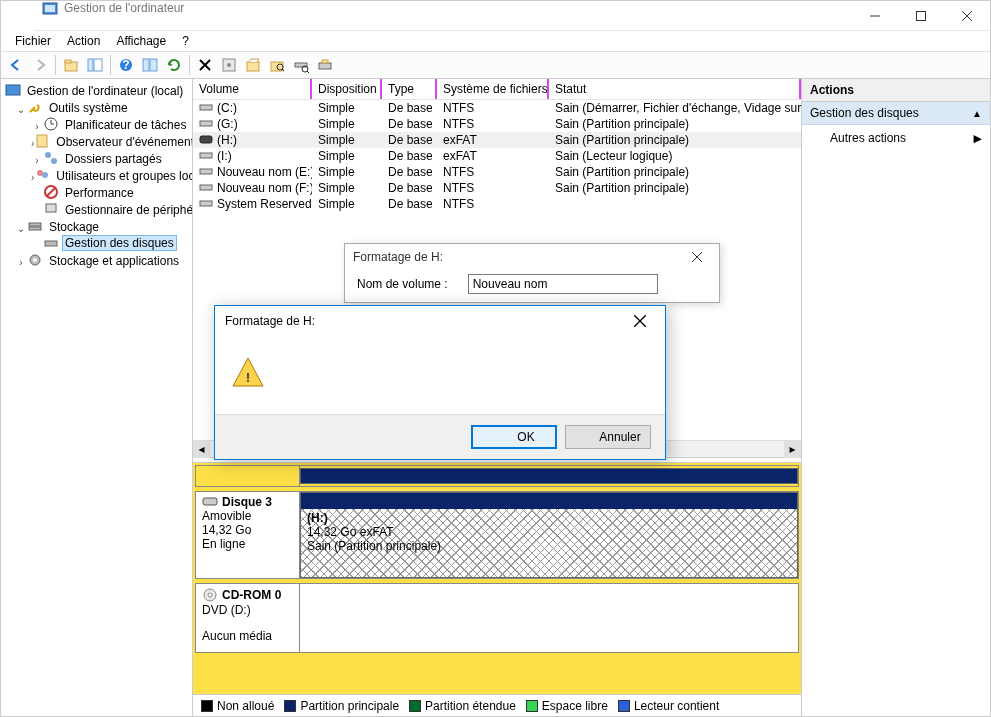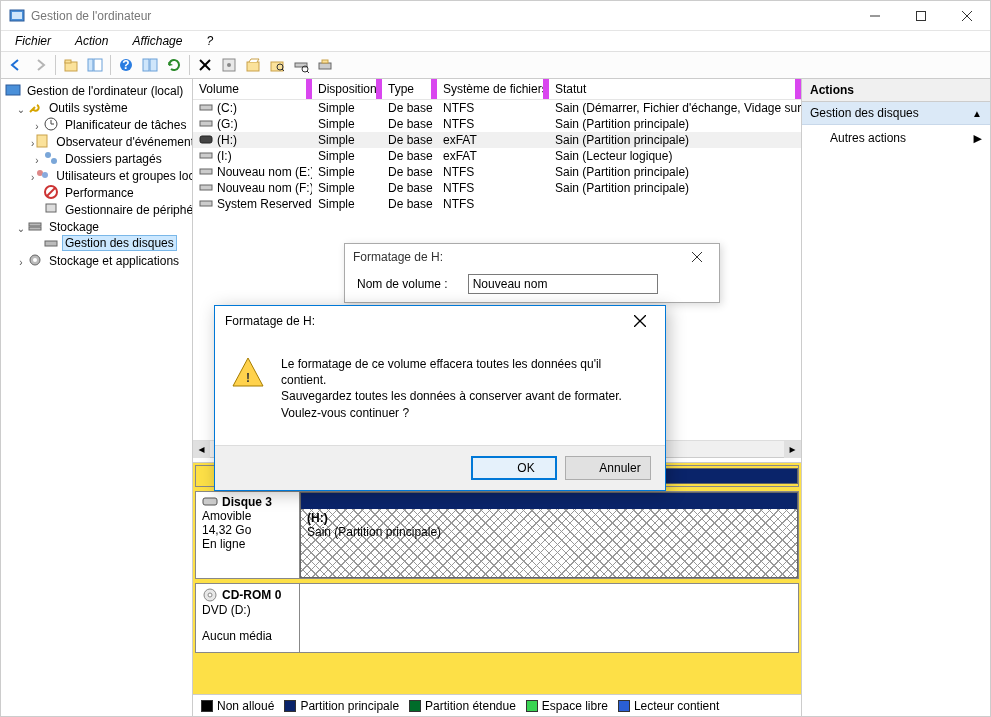--- a/index.html
+++ b/index.html
@@ -1,26 +1,26 @@
 <!DOCTYPE html>
 <html><head>
 <meta charset="utf-8">
 <style>
 * { box-sizing: border-box; margin: 0; padding: 0; font-family: "Segoe UI", Tahoma, sans-serif; font-size: 12px; }
 body { background: #fff; width: 991px; height: 717px; overflow: hidden; position: relative; border: 1px solid #ccc; }
 
 
-.titlebar { height: 30px; display: flex; align-items: center; padding: 0 0 0 8px; background: #fff; border-bottom: 1px solid #e5e5e5; }
+.titlebar { height: 30px; display: flex; align-items: flex-start; padding: 0 0 0 8px; background: #fff; border-bottom: 1px solid #e5e5e5; margin-left: 33px; }
 .titlebar .app-icon { width: 16px; height: 16px; margin-right: 6px; }
 .titlebar .title { color: #777; font-size: 12px; }
 .titlebar .win-controls { margin-left: auto; display: flex; }
 .titlebar .win-btn { width: 46px; height: 30px; display: flex; align-items: center; justify-content: center; color: #555; }
 
 
-.menubar { height: 20px; display: flex; align-items: center; padding: 0 6px; gap: 8px; font-style: italic; }
+.menubar { height: 20px; display: flex; align-items: center; padding: 0 6px; gap: 0; }
 .menubar .menu-item { padding: 2px 8px; cursor: default; }
 
 
 .toolbar { height: 28px; border-top: 1px solid #e0e0e0; border-bottom: 1px solid #ccc; display: flex; align-items: center; padding: 0 4px; gap: 2px; background: #fcfcfc; }
 .toolbar .tb-btn { width: 22px; height: 22px; display: flex; align-items: center; justify-content: center; }
 .toolbar .sep { width: 1px; height: 20px; background: #ccc; margin: 0 2px; }
 
 
 .main { display: flex; height: calc(100% - 30px - 20px - 28px); }
 
@@ -30,21 +30,21 @@
 .tree-row .twisty { width: 12px; text-align: center; color: #555; font-size: 10px; }
 .tree-row .icon { width: 16px; height: 16px; margin-right: 3px; flex-shrink:0; }
 .tree-row.selected .label { background: #cce8ff; border: 1px solid #7ab7e8; padding: 0 2px; }
 .tree-row .label { padding: 0 3px; }
 
 
 .middle { flex: 1; display: flex; flex-direction: column; border-right: 1px solid #ccc; min-width: 0; position: relative; }
 
 
 .vol-head { display: flex; background: #fff; border-bottom: 1px solid #e5e5e5; }
-.vol-head .col { padding: 3px 6px; border-right: 6px solid #d946ef; white-space: nowrap; overflow: hidden; }
+.vol-head .col { padding: 3px 6px; border-right: 2px solid #d946ef; white-space: nowrap; overflow: hidden; }
 .vol-body { flex: 0 0 auto; }
 .vol-row { display: flex; height: 16px; align-items: center; }
 .vol-row .col { padding: 0 6px; white-space: nowrap; overflow: hidden; display: flex; align-items: center; }
 .vol-row.sel { background: #f0f0f0; }
 .col-vol { width: 119px; }
 .col-disp { width: 70px; }
 .col-type { width: 55px; }
 .col-fs { width: 112px; }
 .col-stat { flex: 1; }
 .disk-icon { width: 14px; height: 10px; margin-right: 4px; display: inline-block; }
@@ -470,20 +470,21 @@
           </div>
           <div>Amovible</div>
           <div>14,32 Go</div>
           <div>En ligne</div>
         </div>
         <div class="disk-parts">
           <div class="part-box hatched" style="left:0;right:0;">
             <div class="band"></div>
             <div class="pcontent">
               <div class="pname">(H:)</div>
+              <div>14,32 Go exFAT</div>
               <div>Sain (Partition principale)</div>
             </div>
           </div>
         </div>
       </div>
 
       <div class="disk-row-g" style="height:70px">
         <div class="disk-info">
           <div style="display:flex;align-items:center;gap:4px">
             <span>
@@ -565,23 +566,18 @@
         </svg>
       </span>
   </div>
   <div class="wd-body">
     <span>
       <svg width="34" height="34">
           <polygon points="17,2 32,30 2,30" fill="#ffd24d" stroke="#a67c00" stroke-width="1"></polygon>
           <text x="17" y="26" text-anchor="middle" font-size="20" font-weight="bold" fill="#333">!</text>
         </svg>
     </span>
-    <div class="msg">
-      <div>Le formatage de ce volume effacera toutes les données qu'il contient.</div>
-      <div>Sauvegardez toutes les données à conserver avant de formater.</div>
-      <div>Voulez-vous continuer ?</div>
-    </div>
   </div>
   <div class="wd-buttons">
     <div class="btn primary">OK</div>
     <div class="btn">Annuler</div>
   </div>
 </div>
 
 </body></html>

